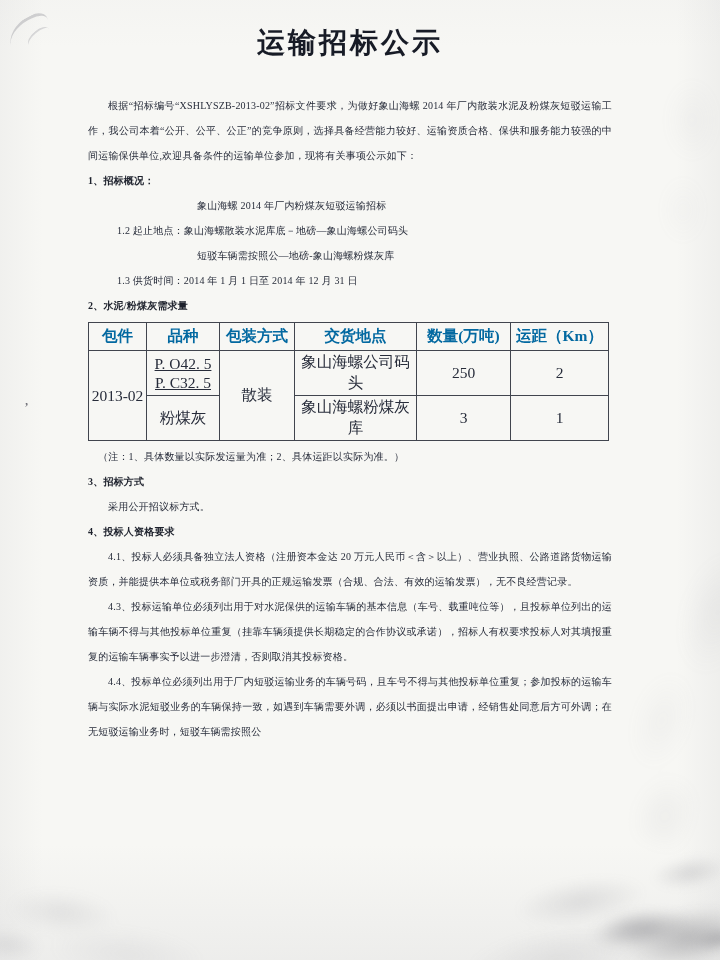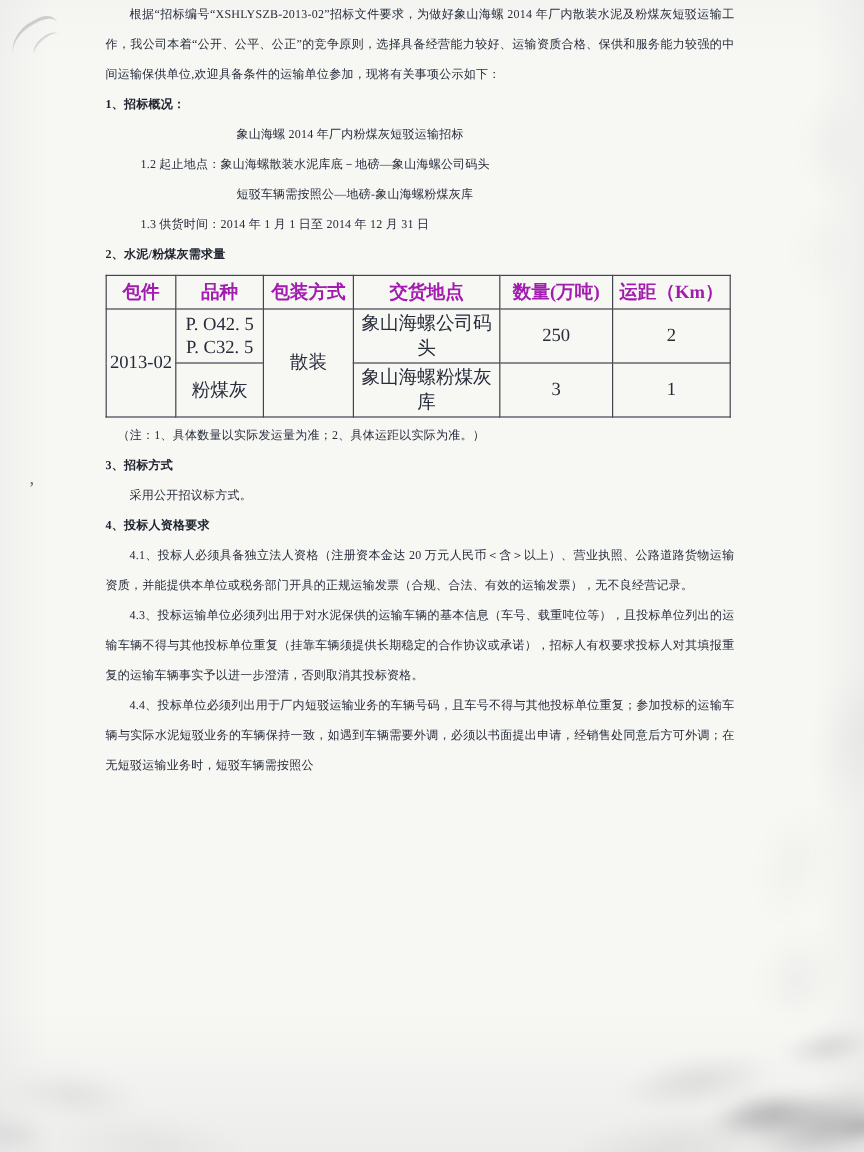--- a/index.html
+++ b/index.html
@@ -37,23 +37,23 @@
   .bold-span{font-weight:bold;color:#1d212c;}
   .demand-table{
     border-collapse:collapse;table-layout:fixed;
     width:520px;margin:4px 0 3px;
   }
   .demand-table th,.demand-table td{
     border:1.6px solid #41454e;
     text-align:center;vertical-align:middle;
     font-size:15.5px;padding:1px 2px;color:#272c3a;
   }
-  .demand-table th{height:25px;font-weight:bold;color:#a21caf;}
+  .demand-table th{height:25px;font-weight:bold;color:#0369a1;}
   .demand-table td{height:36px;}
-  .variety-stack div{line-height:19px;}
+  .variety-stack div{line-height:19px;text-decoration:underline;}
   .note-line{margin-left:10px;text-align:left;}
   .s3-body{text-indent:2em;text-align:left;}
 
   
   .artifact{position:absolute;pointer-events:none;z-index:1;}
   .mark-top-left{
     left:8px;top:18px;width:44px;height:30px;opacity:.55;
     border-top:3px solid rgba(168,168,174,.9);
     border-radius:60% 40% 50% 50%;
     transform:rotate(-28deg) skewX(-12deg);
@@ -118,20 +118,21 @@
   <div class="artifact mark-top-left2"></div>
   <div class="artifact speck-comma">’</div>
   <div class="artifact smudge smudge-right-top"></div>
   <div class="artifact smudge smudge-right-mid"></div>
   <div class="artifact smudge-bottom-left"></div>
   <div class="artifact smudge smudge-bottom-right"></div>
   <div class="artifact smudge-corner-br"></div>
 
   <div class="content">
 
+    <h1 class="doc-title">运输招标公示</h1>
 
     <p class="para">根据“招标编号“XSHLYSZB-2013-02”招标文件要求，为做好象山海螺 2014 年厂内散装水泥及粉煤灰短驳运输工作，我公司本着“公开、公平、公正”的竞争原则，选择具备经营能力较好、运输资质合格、保供和服务能力较强的中间运输保供单位,欢迎具备条件的运输单位参加，现将有关事项公示如下：</p>
 
     <div class="line heading">1、招标概况：</div>
     <div class="line sub2">象山海螺 2014 年厂内粉煤灰短驳运输招标</div>
     <div class="line sub1">1.2 起止地点：象山海螺散装水泥库底－地磅—象山海螺公司码头</div>
     <div class="line sub2">短驳车辆需按照公—地磅-象山海螺粉煤灰库</div>
     <div class="line sub1">1.3 供货时间：2014 年 1 月 1 日至 2014 年 12 月 31 日</div>
 
     <div class="line heading">2、水泥/粉煤灰需求量</div>

